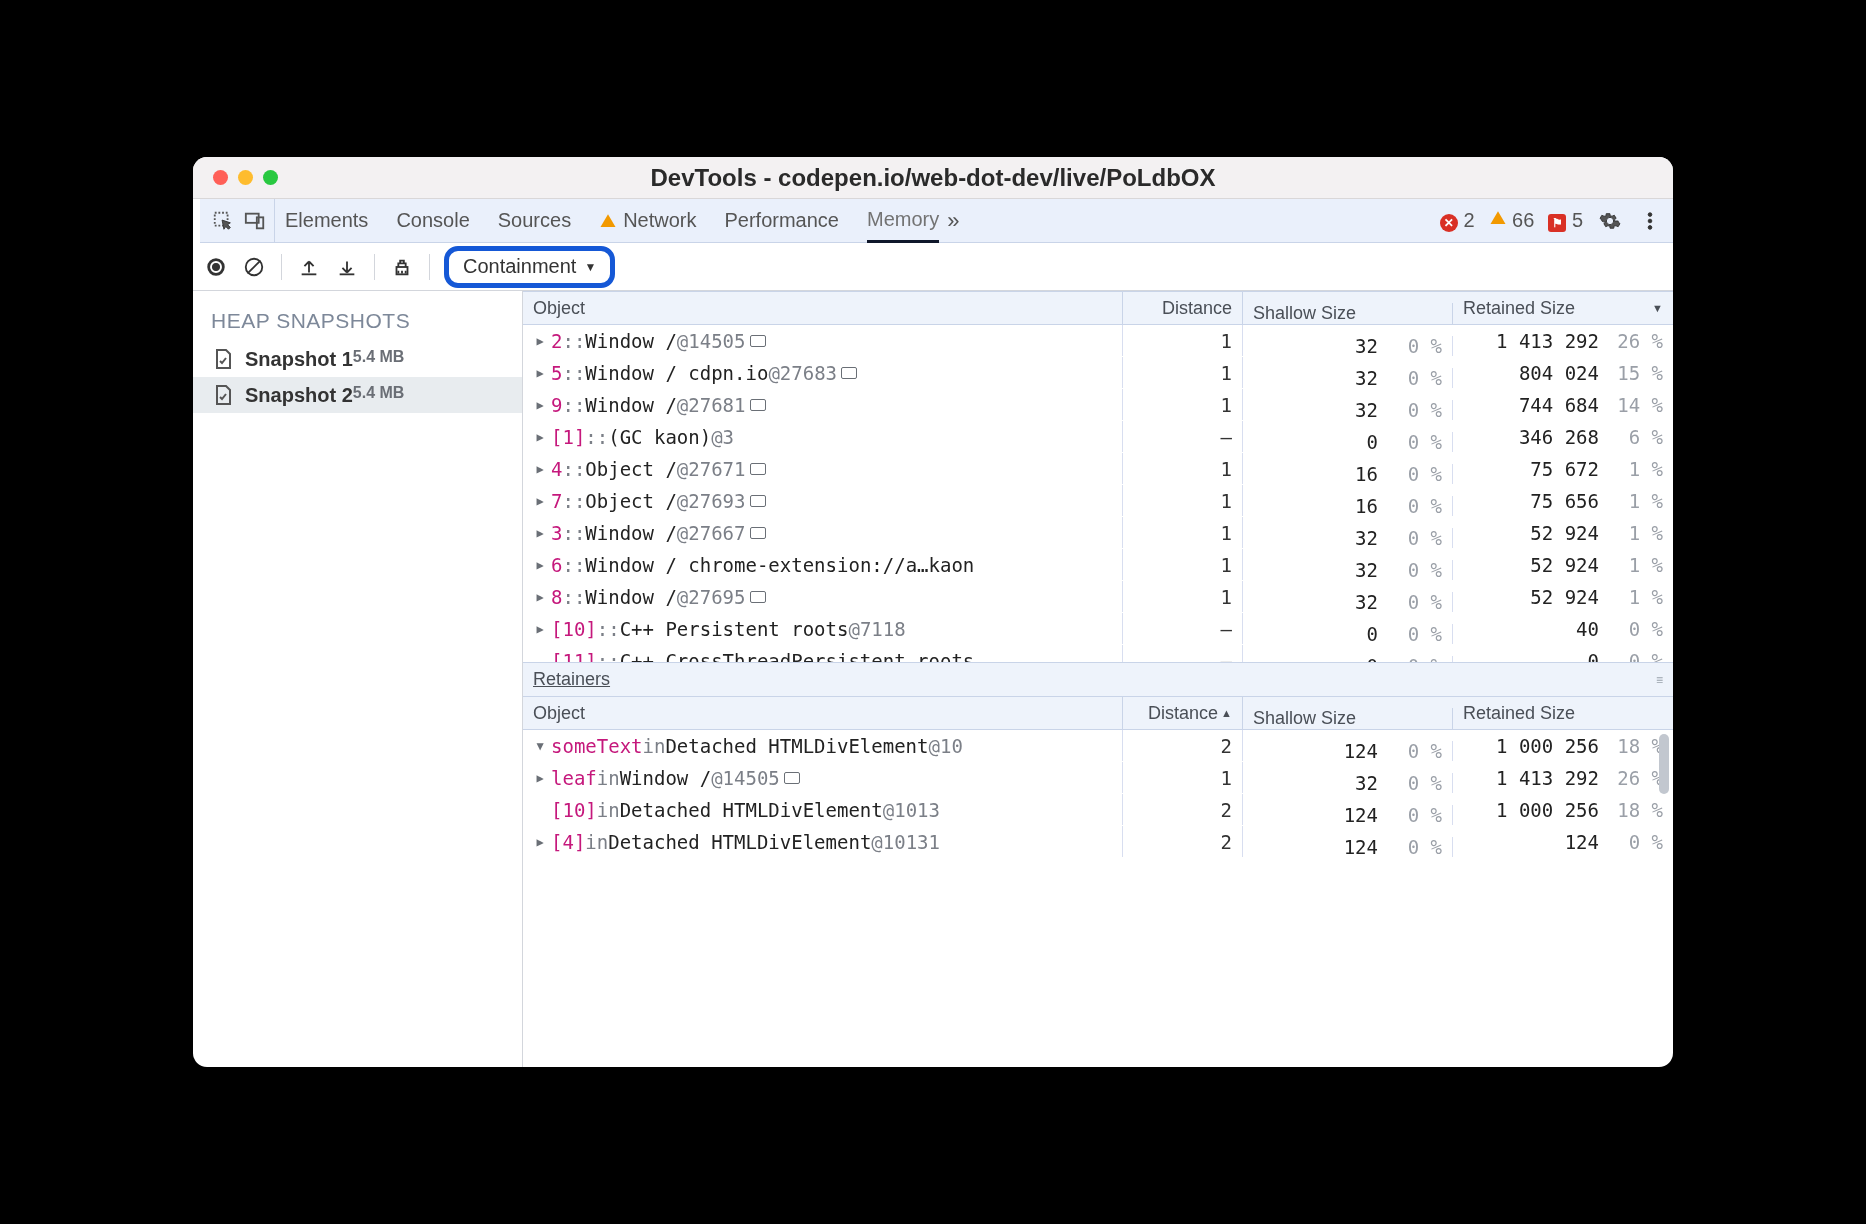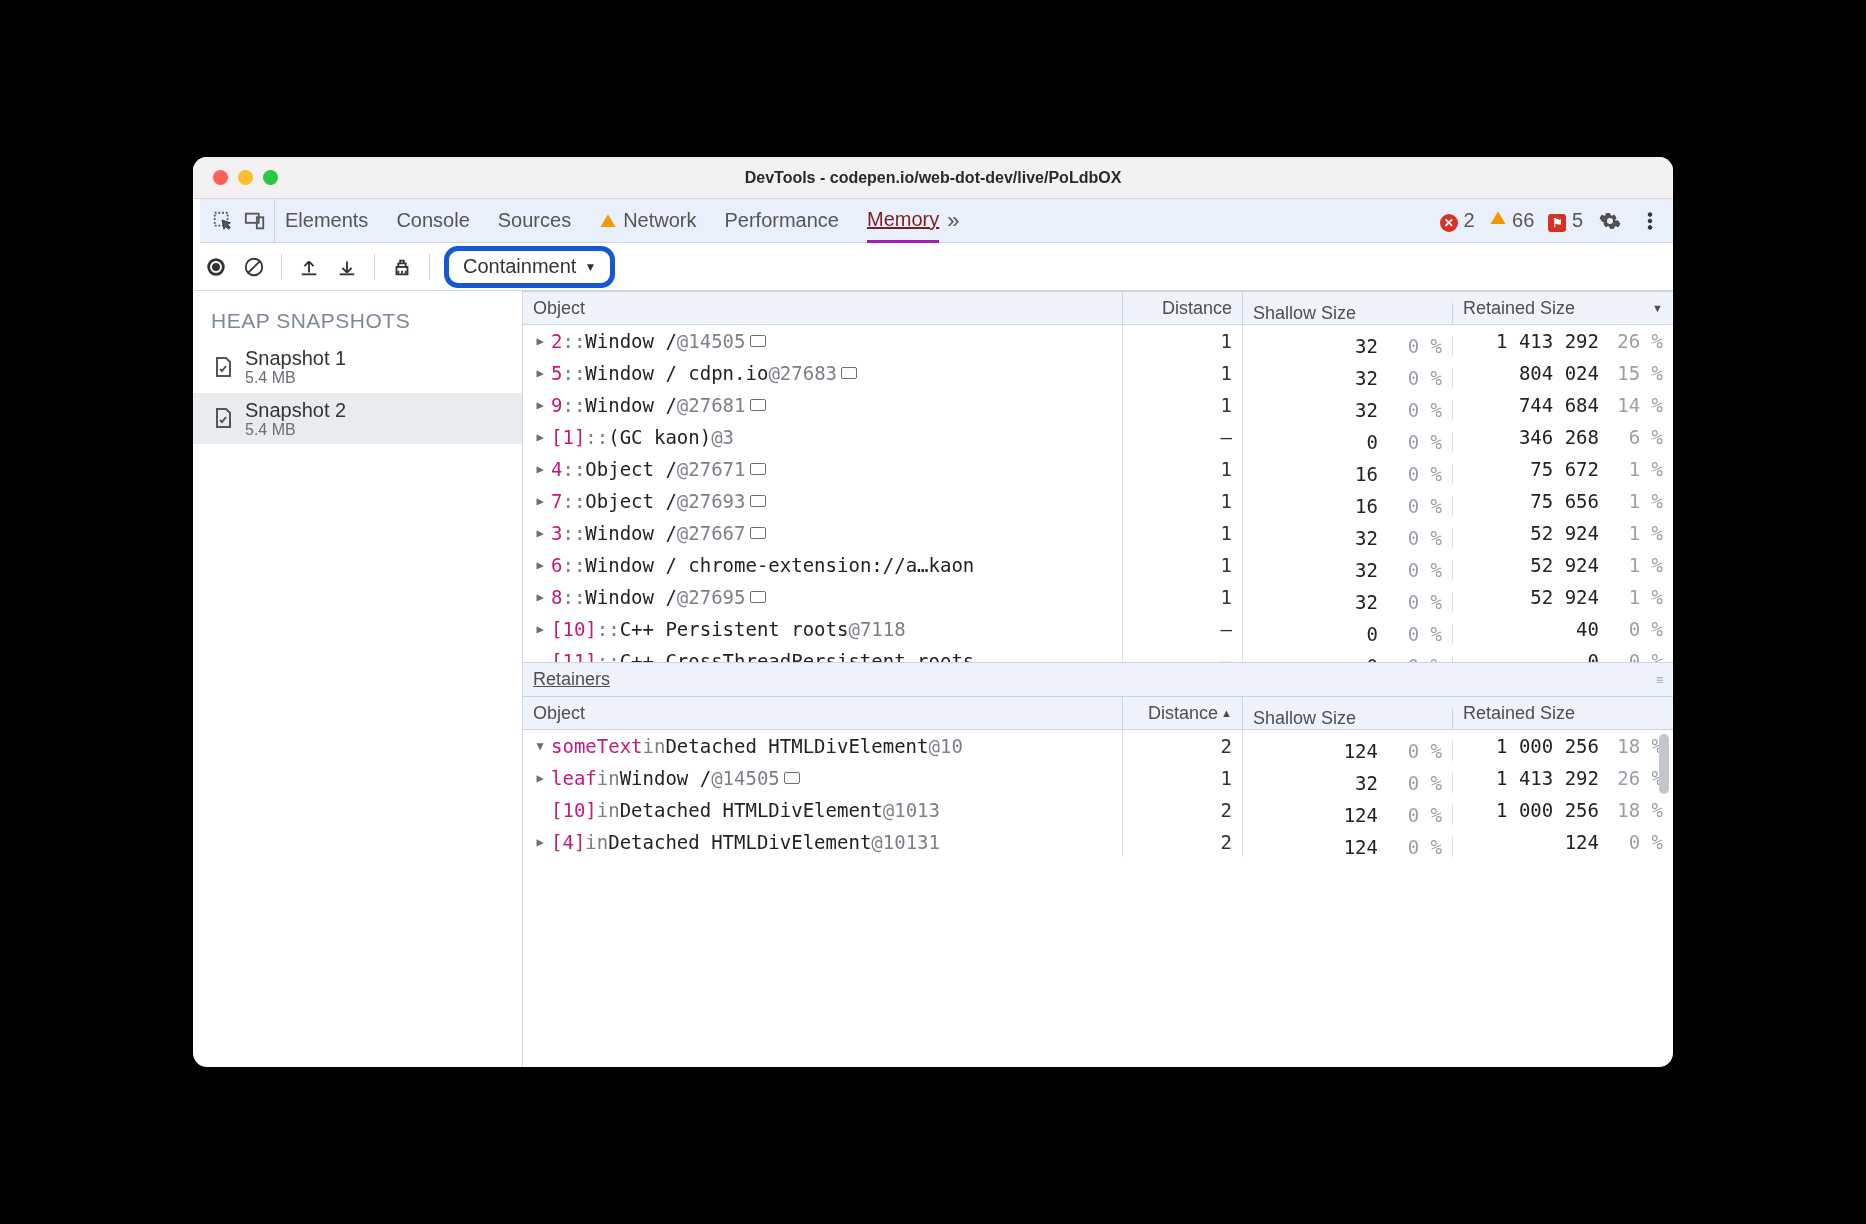--- a/index.html
+++ b/index.html
@@ -33,39 +33,39 @@
     border-bottom: 1px solid #d9d7d8;
     position: relative;
   }
   .traffic { display:flex; gap:10px; padding-left:20px; }
   .dot { width:15px; height:15px; border-radius:50%; }
   .dot.red { background:#ff5f57; }
   .dot.yellow { background:#febc2e; }
   .dot.green { background:#28c840; }
   .titlebar-title {
     position:absolute; left:0; right:0; text-align:center;
-    font-weight:700; font-size:16px; color:#2a2a2a;
+    font-weight:700; font-size:24px; color:#2a2a2a;
     pointer-events:none;
   }
   
   .tabstrip {
     height: 44px;
     background: #eaf0fb;
     border-bottom: 1px solid #c9d4e8;
     display:flex; align-items:stretch;
     padding: 0 10px;
     font-size: 20px;
     color:#555;
     margin-left:7px;
   }
   .left-icons { display:flex; align-items:center; gap:6px; padding-right:6px; border-right:1px solid #c9d4e8; margin-right:10px;}
   .left-icons svg { width:22px; height:22px; fill:#555; }
   .tabs { display:flex; align-items:stretch; gap:28px;}
   .tab { display:flex; align-items:center; gap:6px; cursor:default; color:#555; }
-  .tab.active { color:#7f1d1d; border-bottom:3px solid #a21caf; margin-bottom:-1px; font-weight:400;text-decoration:underline;}
+  .tab.active { color:#737373; border-bottom:3px solid #0f172a; margin-bottom:-1px; font-weight:400;}
   .chevmore { display:flex; align-items:center; color:#555; font-size:22px; padding:0 8px;}
   .tabstrip .spacer { flex:1; }
   .counters { display:flex; align-items:center; gap:14px; font-size:20px; color:#555;}
   .badge-circle { width:18px; height:18px; border-radius:50%; display:inline-flex; align-items:center; justify-content:center; color:#fff; font-size:12px; font-weight:700;}
   .bc-red { background:#d93025;}
   .badge-square { width:18px; height:18px; border-radius:3px; background:#d93025; color:#fff; display:inline-flex; align-items:center; justify-content:center; font-size:12px; font-weight:700;}
   .gear, .kebab { width:22px; height:22px; fill:#555; }
   .warn-tri { width:18px; height:18px; }
   
   .toolbar {
@@ -90,21 +90,21 @@
   }
   .perspective .vtri { font-size:12px; }
   
   .body { flex:1; display:flex; min-height:0;}
   .sidebar { width:330px; border-right:1px solid #d3d6dc; display:flex; flex-direction:column; padding:10px 0 0 0; font-size:20px;}
   .sidebar h4 { font-weight:400; color:#333; padding:4px 18px 12px;}
   .sidebar .group { color:#7d8899; font-size:21px; letter-spacing:.5px; padding:8px 18px;}
   .snap { display:flex; align-items:center; gap:10px; padding:6px 18px; cursor:default;}
   .snap.selected { background:#e8ecef; }
   .snap svg{ width:24px; height:24px; fill:#555;}
-  .snap .col { display:flex; flex-direction:column; line-height:1.1;}
+  .snap .col { display:flex; flex-direction:row; line-height:1.1;font-weight:bold;}
   .snap .col .name { color:#333; }
   .snap .col .size { color:#6a6e75; font-size:16px;}
   .main { flex:1; display:flex; flex-direction:column; min-width:0; font-family: Menlo, Consolas, monospace; font-size:19px;}
   .gridhead, .row { display:flex; align-items:stretch; }
   .gridhead { background:#eef3fb; border-bottom:1px solid #c9d4e8; border-top:1px solid #c9d4e8; height:34px; color:#4a4f57; font-family: "Helvetica Neue", Arial, sans-serif; font-size:18px;}
   .gridhead .cell { display:flex; align-items:center; padding:0 10px; border-right:1px solid #c9d4e8;}
   .gridhead .cell:last-child{border-right:none;}
   .c-obj { flex:1; min-width:0;}
   .c-dist { width:120px; text-align:right; padding:0 8px;}
   .c-sh { width:210px;margin-top:11px;}

